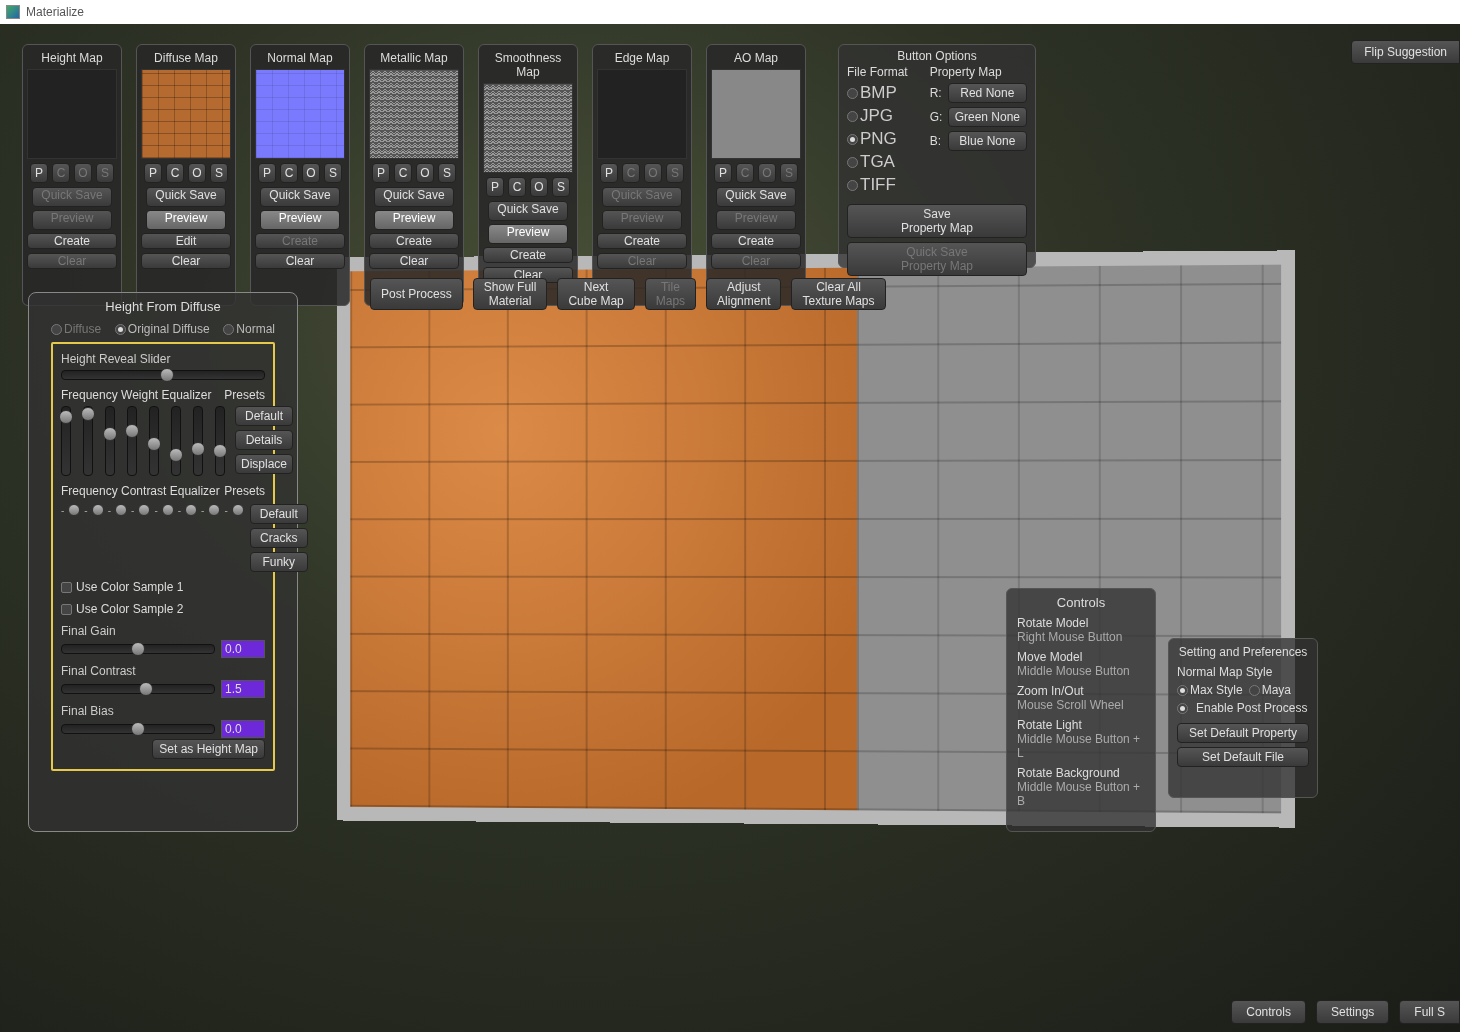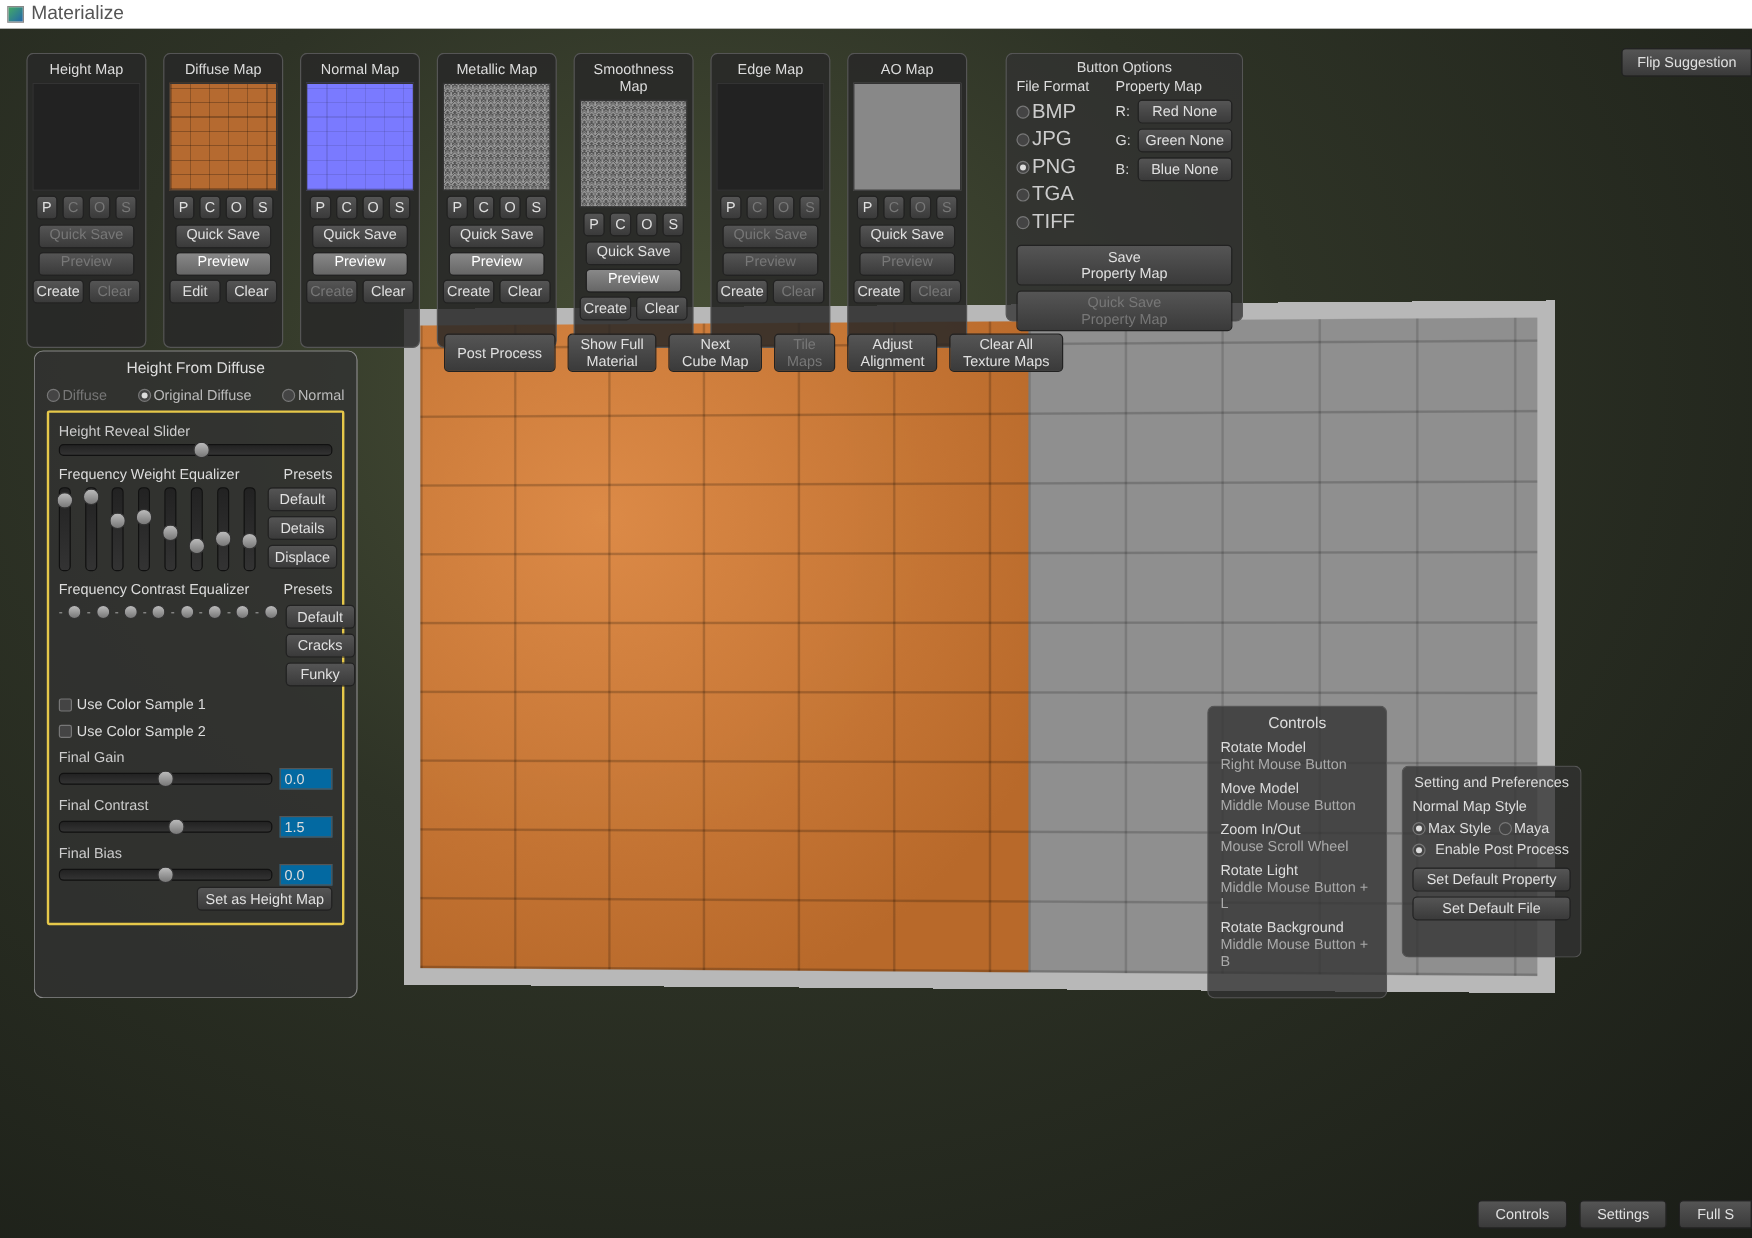--- a/index.html
+++ b/index.html
@@ -1,20 +1,20 @@
 <!DOCTYPE html>
 <html><head>
 <meta charset="utf-8">
 <style>
   * { box-sizing: border-box; margin: 0; padding: 0; font-family: Arial, sans-serif; }
   html, body { width: 1460px; height: 1032px; overflow: hidden; }
   body { background: #2a2a2a; position: relative; }
 
   
-  .titlebar { height: 24px; background: #fff; display: flex; align-items: center; padding: 0 6px; font-size: 16px; color: #555; }
+  .titlebar { height: 24px; background: #fff; display: flex; align-items: center; padding: 0 6px; font-size: 12px; color: #555; }
   .titlebar .logo { width: 14px; height: 14px; background: linear-gradient(135deg,#4a6,#26a); margin-right: 6px; border: 1px solid #888; }
 
   
   .viewport { position: absolute; top: 24px; left: 0; right: 0; bottom: 0; background: radial-gradient(ellipse at 40% 30%, #4a5238 0%, #2e3326 40%, #1a1d17 100%); }
   .wall { position: absolute; left: 330px; top: 230px; width: 960px; height: 570px; transform: perspective(2000px) rotateY(-3deg); background: #9a9a9a; border: 14px solid #b8b8b8; }
   .wall-left { position: absolute; left: 0; top: 0; width: 55%; height: 100%; background:
     repeating-linear-gradient(0deg, rgba(0,0,0,0.2) 0 2px, transparent 2px 58px),
     repeating-linear-gradient(90deg, rgba(0,0,0,0.18) 0 2px, transparent 2px 80px),
     radial-gradient(circle at 30% 30%, #d88a4a, #b56a2e 80%);
     filter: contrast(1.05); }
@@ -45,21 +45,21 @@
     #b56a30; }
   .thumb.normal { background:
     repeating-linear-gradient(0deg, rgba(0,0,0,0.1) 0 1px, transparent 1px 12px),
     repeating-linear-gradient(90deg, rgba(0,0,0,0.1) 0 1px, transparent 1px 16px),
     #7a7aff; }
   .thumb.noise { background: repeating-conic-gradient(#999 0 8deg,#555 8deg 16deg); background-size:6px 6px; }
   .thumb.grey { background: #888; }
   .pcos { display:flex; gap:4px; justify-content:center; margin:2px 0 4px; }
   .pcos .btn { width:18px; padding:0; }
   .map-card .row-btn { display:block; margin:3px auto 0; width:80px; }
-  .map-card .split { display:flex; gap:4px; margin-top:3px; }
+  .map-card .split { display:flex; gap:4px; margin-top:3px;flex-direction:column; }
   .map-card .split .btn { flex:1; padding:0; }
 
   
   .save-panel { top: 44px; left: 838px; width: 198px; height: 224px; padding: 4px 8px; }
   .save-panel .hdr { text-align:center; font-size:12px; color:#ddd; margin-bottom:2px; }
   .save-panel .cols { display:flex; gap:8px; }
   .save-panel .col { flex:1; }
   .save-panel .lbl { font-size:12px; color:#ddd; margin-bottom:4px; }
   .save-panel .fmt-row { display:flex; align-items:center; font-size:17px; color:#ccc; margin:3px 0; }
   .save-panel .pm-row { display:flex; align-items:center; gap:4px; margin:4px 0; }
@@ -67,40 +67,40 @@
   .save-panel .pm-row .btn { flex:1; }
   .save-panel .bot { display:flex; gap:6px; margin-top:6px; }
   .save-panel .bot .colbtns { flex:1; display:flex; flex-direction:column; gap:4px; }
   .save-panel .two-line { height: 34px; line-height: 14px; flex-direction: column; }
 
   
   .action-bar { position:absolute; top: 278px; left: 370px; display:flex; gap:10px; }
   .action-bar .btn { height: 32px; padding: 0 10px; line-height: 14px; flex-direction: column; }
 
   
-  .hfd { top: 292px; left: 28px; width: 270px; height: 540px; padding: 6px 10px 10px; border-radius: 8px; border:1px solid #888; }
+  .hfd { top: 292px; left: 28px; width: 270px; height: 540px; padding: 6px 22px 10px; border-radius: 8px; border:1px solid #888; }
   .hfd .title { text-align:center; color:#ddd; font-size:13px; margin-bottom:8px; }
   .hfd .src-row { display:flex; justify-content:space-between; align-items:center; font-size:12px; color:#bbb; margin-bottom:6px; }
   .hfd .yellow-box { border: 2px solid #e6c84a; border-radius: 2px; padding: 8px 8px 10px; margin-top:4px; }
   .hfd .section-label { font-size:12px; color:#ddd; margin: 8px 0 4px; display:flex; justify-content:space-between; }
   .hfd .hslider { height: 10px; background: linear-gradient(#222,#333); border:1px solid #111; border-radius:4px; position:relative; margin:4px 0 6px; }
   .hfd .hslider .hthumb { position:absolute; top:-3px; width:14px; height:14px; border-radius:50%; background:linear-gradient(#bbb,#777); border:1px solid #333; transform:translateX(-50%); }
   .hfd .vslide-row { display:flex; gap:10px; align-items:flex-start; }
   .hfd .vslides { display:flex; gap:12px; }
   .hfd .vslider { width:10px; height:70px; background:linear-gradient(#222,#333); border:1px solid #111; border-radius:4px; position:relative; }
   .hfd .vslider .vthumb { position:absolute; left:-3px; width:14px; height:14px; border-radius:50%; background:linear-gradient(#bbb,#777); border:1px solid #333; transform:translateY(-50%); }
   .hfd .preset-col { display:flex; flex-direction:column; gap:4px; margin-left:auto; }
   .hfd .preset-col .btn { width:58px; }
   .hfd .mini-row { display:flex; gap:6px; align-items:flex-start; margin-top:6px; }
   .hfd .dashes { display:flex; align-items:center; gap:4px; color:#aaa; font-size:10px; }
   .hfd .dashes .dot { width:12px; height:12px; border-radius:50%; background:linear-gradient(#bbb,#777); border:1px solid #333; }
   .hfd .chk-row { display:flex; align-items:center; color:#ddd; font-size:12px; margin:8px 0 0; }
   .hfd .val-row { display:flex; align-items:center; gap:6px; margin-top:2px; }
   .hfd .val-row .hslider { flex:1; margin:0; }
-  .hfd .val-box { width:44px; height:18px; background:#0369a1; border:1px solid #555; color:#ddd; font-size:12px; padding:0 3px; display:flex; align-items:center; }
+  .hfd .val-box { width:44px; height:18px; background:#6d28d9; border:1px solid #555; color:#ddd; font-size:12px; padding:0 3px; display:flex; align-items:center; }
   .hfd .set-btn { margin-top:1px; float:right; }
 
   
   .controls-panel { top: 588px; left: 1006px; width: 150px; height: 244px; padding: 6px 10px; }
   .controls-panel .title { text-align:center; color:#ddd; font-size:13px; margin-bottom:6px; }
   .controls-panel .grp { margin: 6px 0; }
   .controls-panel .act { color:#ddd; font-size:12px; }
   .controls-panel .how { color:#aaa; font-size:12px; }
 
   

